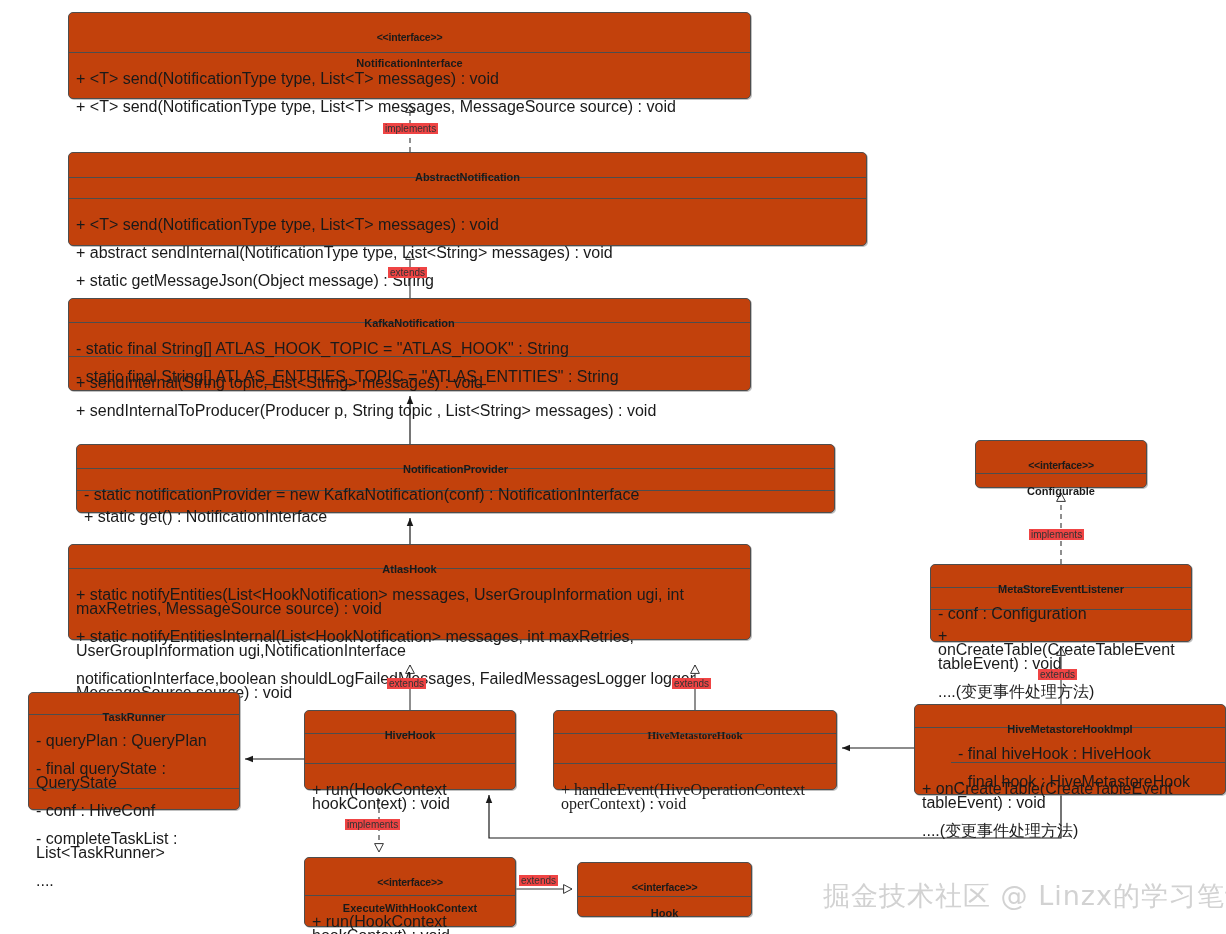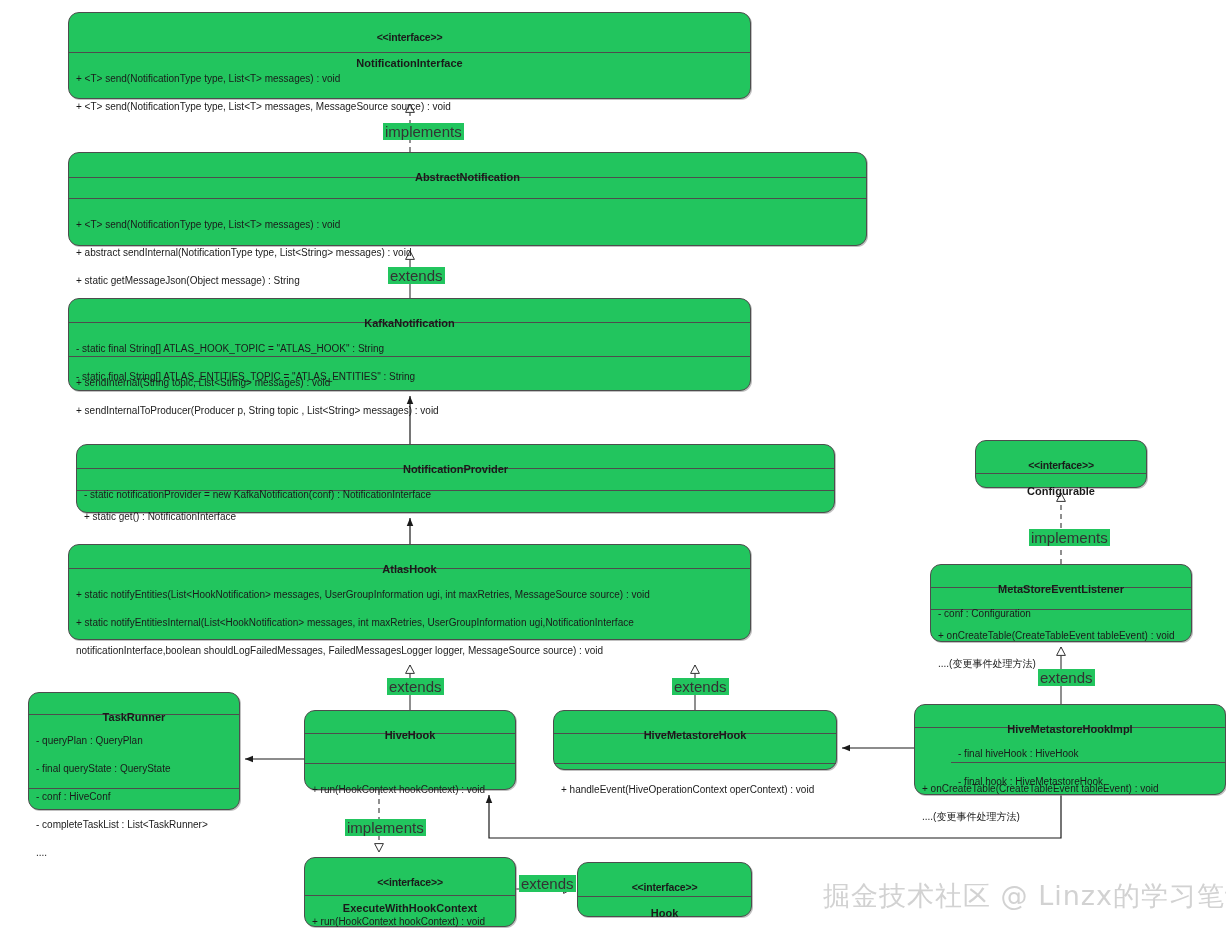--- a/index.html
+++ b/index.html
@@ -24,22 +24,22 @@
   svg.edges {
     position: absolute;
     left: 0; top: 0;
     width: 1226px;
     height: 934px;
     pointer-events: none;
   }
   .uml-box {
     position: absolute;
     border: 1px solid #4d4d4d;
-    border-radius: 11px;
-    background: #22c55e;
+    border-radius: 5px;
+    background: #c2410c;
     box-sizing: border-box;
     box-shadow: 1px 1px 0 rgba(140,140,140,0.55);
   }
   .uml-header {
     text-align: center;
     font-weight: bold;
     font-size: 11px;
     line-height: 13px;
     padding: 5px 4px 5px 4px;
     border-bottom: 1px solid #4d4d4d;
@@ -47,37 +47,37 @@
     white-space: pre-line;
   }
   .uml-header .stereo {
     display: block;
     font-weight: bold;
     font-size: 10.5px;
     letter-spacing: -0.2px;
   }
   .uml-section {
     padding: 5px 7px 5px 7px;
-    font-size: 10px;
+    font-size: 16px;
     line-height: 14px;
     box-sizing: border-box;
     border-bottom: 1px solid #4d4d4d;
     white-space: pre-line;
   }
   .uml-section:last-child {
     border-bottom: none;
   }
   .uml-section.empty {
     min-height: 16px;
   }
   .edge-label {
     position: absolute;
-    font-size: 15px;
+    font-size: 10px;
     color: #333333;
-    background: #22c55e;
+    background: #ef4444;
     padding: 0 2px;
     white-space: nowrap;
   }
   #watermark {
     position: absolute;
     font-size: 27px;
     color: #d2d2d2;
     white-space: nowrap;
     letter-spacing: 1px;
     font-family: "DejaVu Sans", sans-serif;
@@ -215,21 +215,21 @@
   <div class="uml-box" style="left:304px; top:710px; width:212px; height:80px;">
     <div class="uml-header" style="height:23px;">
       <span>HiveHook</span>
     </div>
     <div class="uml-section empty" style="height:30px;"></div>
     <div class="uml-section" style="height:26px;">
       <div>+ run(HookContext hookContext) : void</div>
     </div>
   </div>
 
-  <div class="uml-box" style="left:553px; top:710px; width:284px; height:60px;">
+  <div class="uml-box" style="left:553px; top:710px; width:284px; height:80px;font-family:Liberation Serif, serif;">
     <div class="uml-header" style="height:23px;">
       <span>HiveMetastoreHook</span>
     </div>
     <div class="uml-section empty" style="height:30px;"></div>
     <div class="uml-section" style="height:26px;">
       <div>+ handleEvent(HiveOperationContext operContext) : void</div>
     </div>
   </div>
 
   <div class="uml-box" style="left:975px; top:440px; width:172px; height:48px;">

